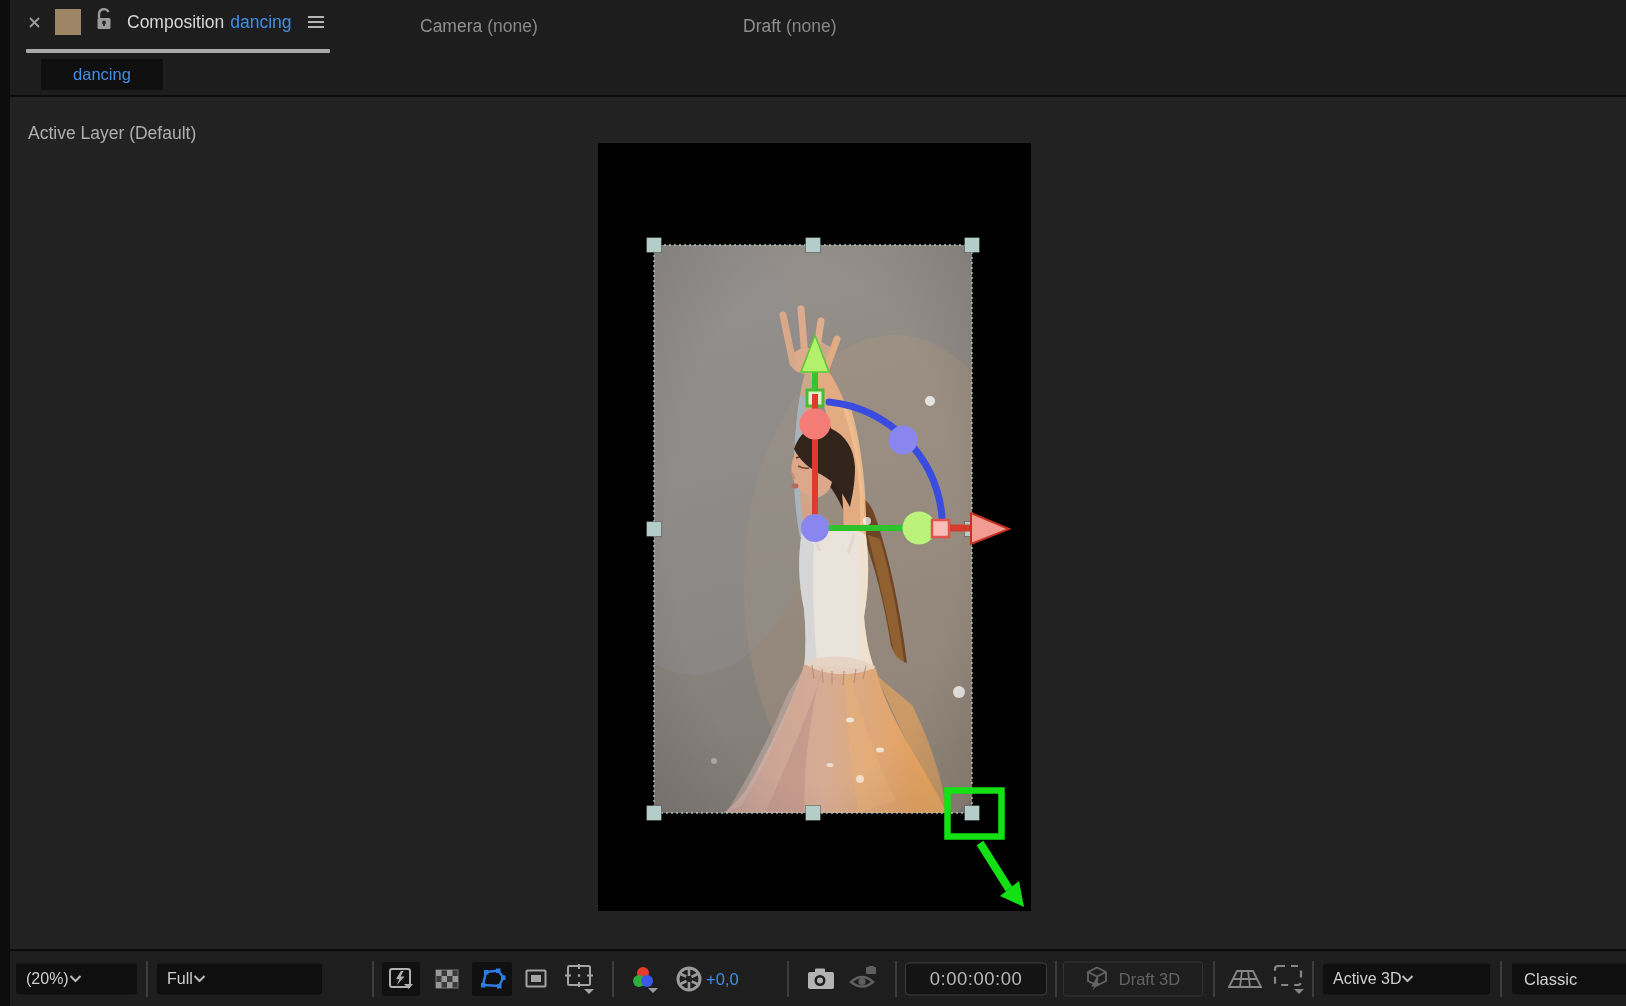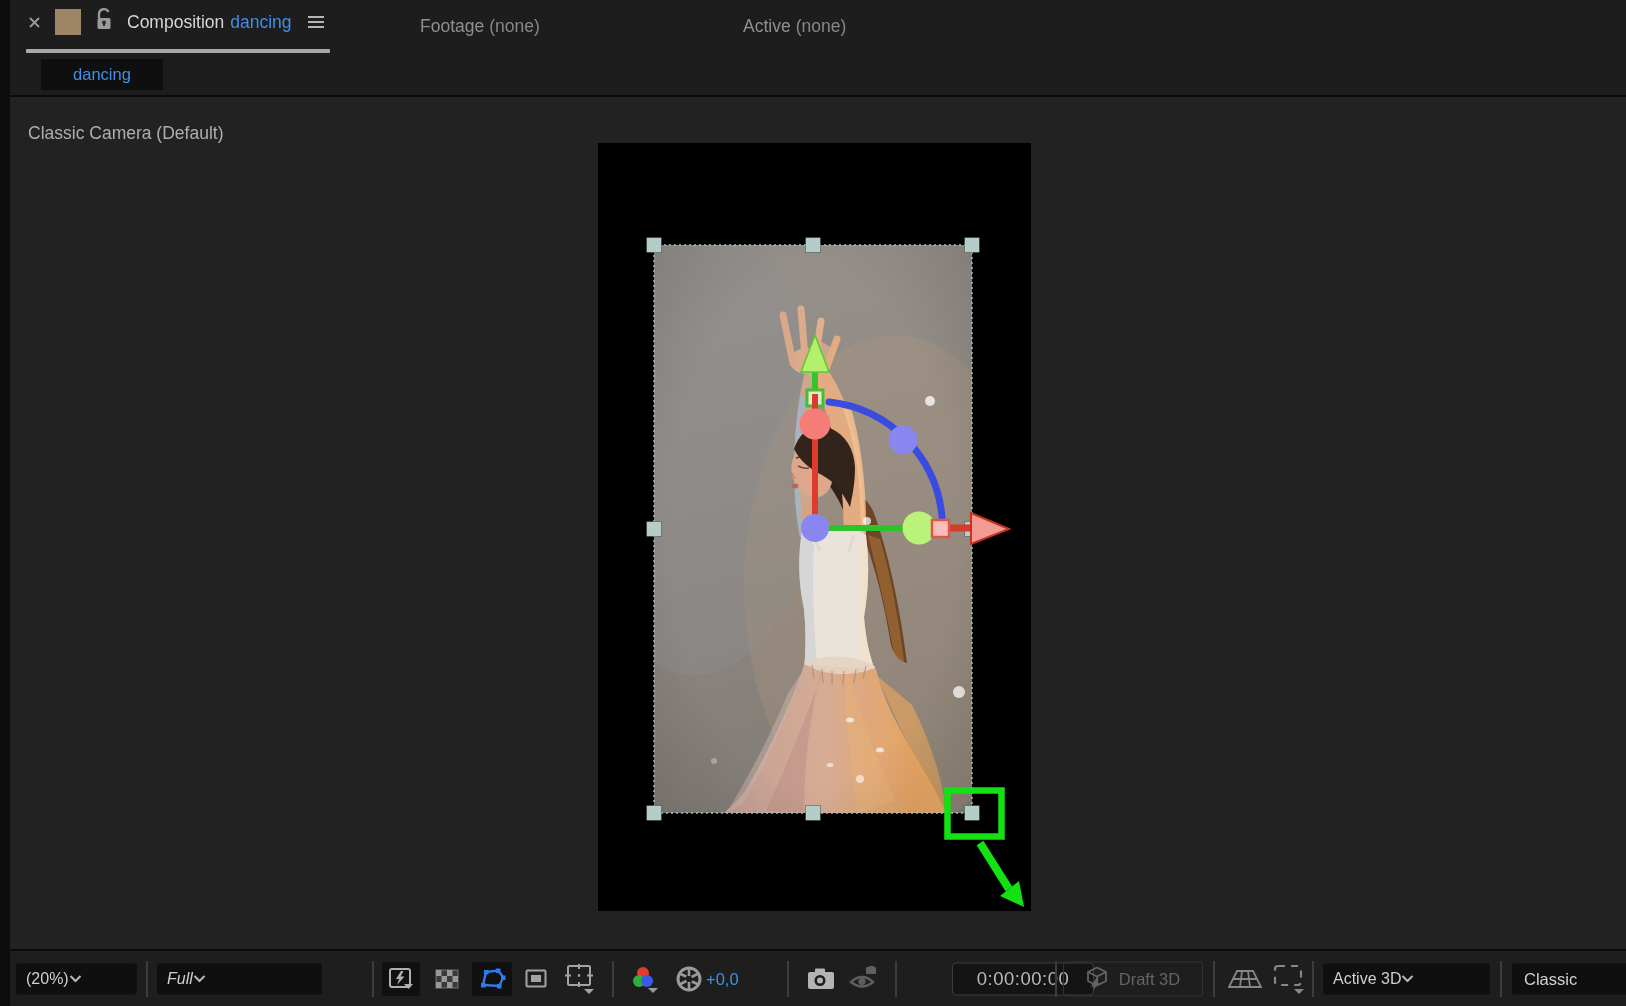--- a/index.html
+++ b/index.html
@@ -38,21 +38,21 @@
   .toolbar{position:absolute;left:10px;right:0;bottom:0;height:55px;background:#1e1e1e;
            border-top:2px solid #0b0b0b;}
   .tb{position:absolute;top:50%;transform:translateY(-50%);}
   .tb-sep{width:2px;height:36px;background:#3c3c3c;}
   .dd{height:31px;background:#0f0f0f;border-radius:3px;display:flex;align-items:center;
       justify-content:flex-start;padding:0 10px;box-sizing:border-box;font-size:16px;color:#cfcfcf;}
   .icon-btn{display:flex;align-items:center;justify-content:center;}
   .icon-btn.active-bg{background:#101010;border-radius:3px;}
   .timecode{width:142px;height:33px;background:#141414;border:1px solid #3d3d3d;border-radius:4px;
             display:flex;align-items:center;justify-content:center;font-size:18.5px;color:#b9b9b9;
-            letter-spacing:0.5px;box-sizing:border-box;margin-left:47px;}
+            letter-spacing:0.5px;box-sizing:border-box;}
   .draft3d{width:140px;height:35px;border:1px solid #343434;border-radius:3px;display:flex;
            align-items:center;justify-content:center;gap:9px;color:#646464;font-size:16.5px;box-sizing:border-box;}
   .viewpopup{width:130px;height:31px;background:#0f0f0f;border-radius:3px 0 0 3px;display:flex;
              align-items:center;padding-left:12px;font-size:16.5px;color:#d2d2d2;box-sizing:border-box;
              overflow:hidden;white-space:nowrap;}
   .exposure-val{font-size:16.5px;color:#3f8fe8;}
 </style>
 </head>
 <body>
 
@@ -77,28 +77,28 @@
       </span>
       <span class="tab-title"><span>Composition</span><span class="comp-name">dancing</span></span>
       <span class="menu-icon">
           <span></span>
           <span></span>
           <span></span>
         </span>
     </div>
     <div class="tab-underline"></div>
 
-    <div class="ghost-tab ghost-footage"><span>Footage</span><span class="val">(none)</span></div>
-    <div class="ghost-tab ghost-layer"><span>Active</span><span class="val">(none)</span></div>
+    <div class="ghost-tab ghost-footage"><span>Camera</span><span class="val">(none)</span></div>
+    <div class="ghost-tab ghost-layer"><span>Draft</span><span class="val">(none)</span></div>
 
     <div class="comp-tab2">dancing</div>
   </div>
 
   <div class="viewport">
-    <div class="view-label">Classic Camera (Default)</div>
+    <div class="view-label">Active Layer (Default)</div>
 
     <div class="comp">
 
       <div class="layer">
         <svg width="318" height="568" viewBox="0 0 318 568">
           <defs>
             <linearGradient id="bgG" x1="0" y1="0" x2="0.15" y2="1">
               <stop offset="0" stop-color="#98928d"></stop>
                 <stop offset="0.5" stop-color="#8e8883"></stop>
                 <stop offset="1" stop-color="#837d78"></stop>
@@ -213,21 +213,21 @@
   </div>
 
   <div class="toolbar">
     <div class="tb dd" style="left:6px;width:121px;">
       <span>(20%)</span>
       <svg width="13" height="8" viewBox="0 0 13 8">
           <path d="M1.5 1.5 L6.5 6.5 L11.5 1.5" fill="none" stroke="#b8b8b8" stroke-width="2"></path>
         </svg>
     </div>
     <div class="tb tb-sep" style="left:136px;"></div>
-    <div class="tb dd" style="left:147px;width:165px;font-style:italic;">
+    <div class="tb dd" style="left:147px;width:165px;">
       <span>Full</span>
       <svg width="13" height="8" viewBox="0 0 13 8">
           <path d="M1.5 1.5 L6.5 6.5 L11.5 1.5" fill="none" stroke="#b8b8b8" stroke-width="2"></path>
         </svg>
     </div>
     <div class="tb tb-sep" style="left:362px;"></div>
 
     <div class="tb icon-btn active-bg" style="left:372px;width:38px;height:34px;">
       <svg width="26" height="24" viewBox="0 0 26 24">
         <rect x="2" y="2" width="20" height="18" rx="2" fill="none" stroke="#b0b0b0" stroke-width="2"></rect>

